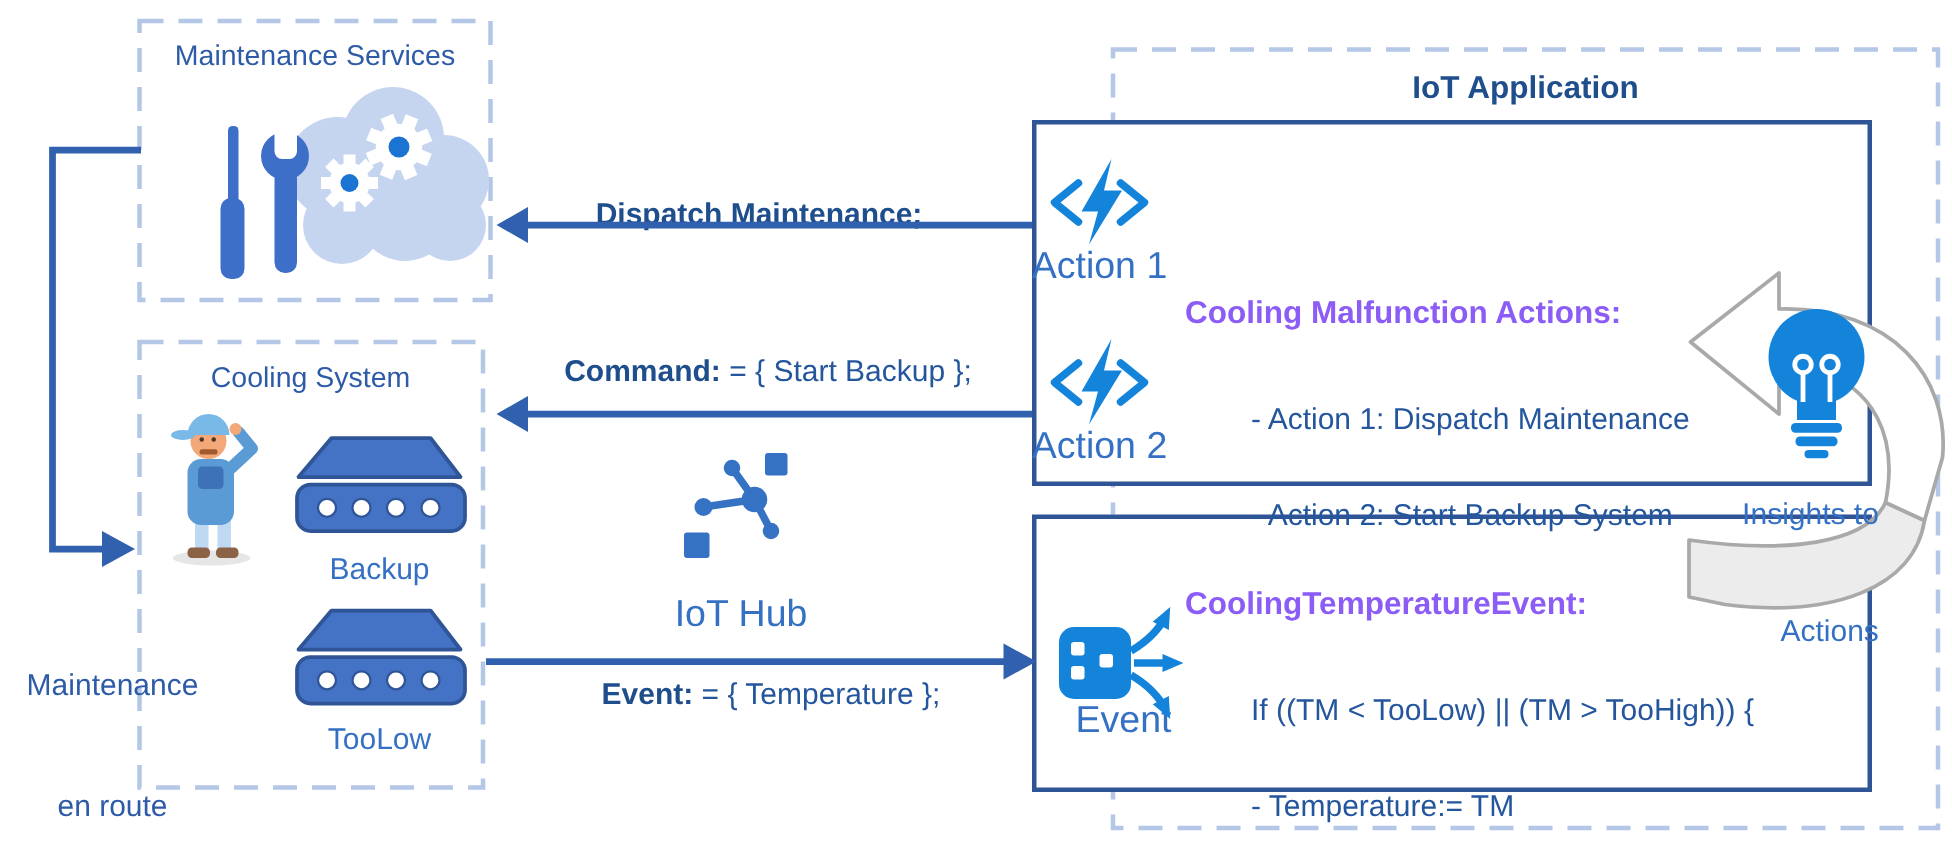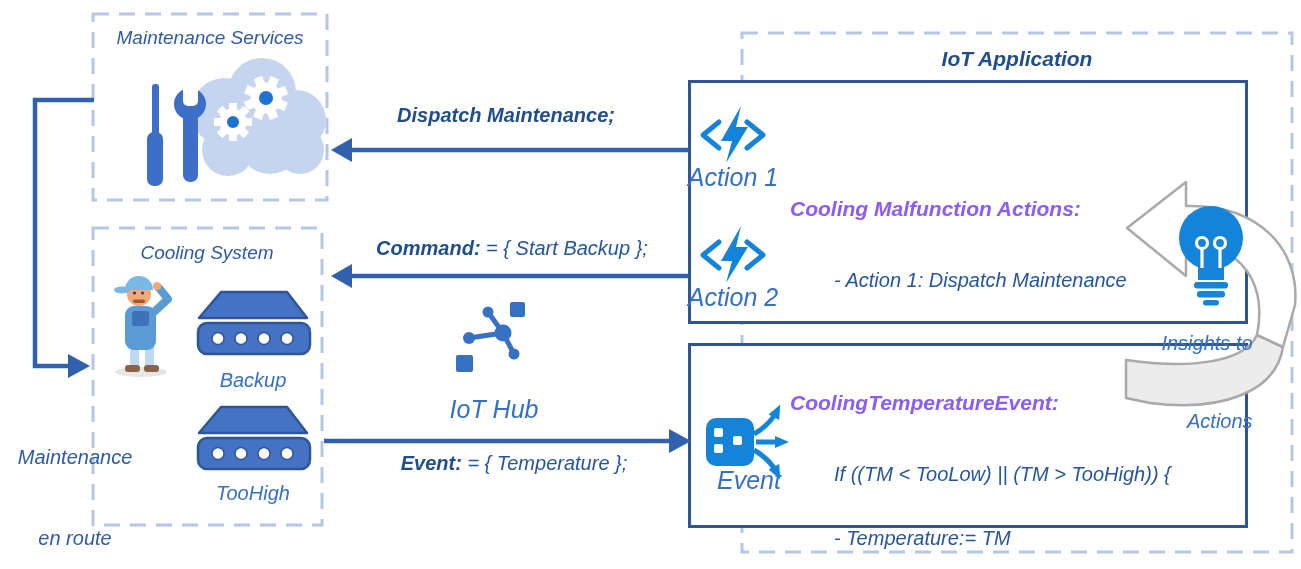--- a/index.html
+++ b/index.html
@@ -1,33 +1,33 @@
 <!DOCTYPE html>
 <html><head>
 <meta charset="utf-8">
 <style>
   html,body{margin:0;padding:0;background:#ffffff;}
   #stage{position:relative;width:1301px;height:569px;overflow:hidden;background:#fff;
-         font-family:"Liberation Sans",sans-serif;font-style:italic;}
+         font-family:"Liberation Sans",sans-serif;}
   .layer{position:absolute;left:0;top:0;width:1301px;height:569px;}
   #bg{z-index:0;}
   #fg{z-index:3;pointer-events:none;}
   .solid-box{position:absolute;background:#fff;border:3px solid #2F5597;box-sizing:border-box;z-index:1;}
   #actions-box{left:688px;top:80px;width:560px;height:244px;}
   #event-box{left:688px;top:343px;width:560px;height:185px;}
   .txt{position:absolute;z-index:2;white-space:pre;}
   .top-txt{z-index:4;}
   .center{transform:translateX(-50%);text-align:center;}
   .box-title{font-size:19px;color:#2E5BA8;}
   .lbl{font-size:25px;color:#3470C4;}
   .app-title{font-size:21px;font-weight:bold;color:#1F4E8C;}
   .heading{font-size:21px;font-weight:bold;color:#8b5cf6;line-height:26px;margin-bottom:8px;}
   .codeline{font-size:20px;color:#24569D;line-height:28px;margin-left:44px;}
   .arrow-label{font-size:20px;color:#24569D;}
-  .b{font-weight:bold;color:#1F4E8C;}
+  .b{font-weight:bold;color:#1F4E8C;margin-top:28px;}
   .two-line{line-height:26px;}
   .route{font-size:20px;color:#2E5BA8;line-height:27px;}
 </style>
 </head>
 <body>
 
 <div id="stage">
 
   <svg id="bg" class="layer" viewBox="0 0 1301 569">
 
@@ -129,40 +129,41 @@
       <circle cx="514" cy="354" r="5.5"></circle>
     </g>
   </svg>
 
   <div class="solid-box" id="actions-box"></div>
   <div class="solid-box" id="event-box"></div>
 
   <div class="txt center box-title" style="left:210px;top:27px;">Maintenance Services</div>
   <div class="txt center box-title" style="left:207px;top:242px;">Cooling System</div>
   <div class="txt center lbl" style="left:253px;top:369px;font-size:20px;">Backup</div>
-  <div class="txt center lbl" style="left:253px;top:482px;font-size:20px;">TooHigh</div>
+  <div class="txt center lbl" style="left:253px;top:482px;font-size:20px;">TooLow</div>
 
   <div class="txt center route" style="left:75px;top:390px;">
     <div>Maintenance</div>
     <div>en route</div>
   </div>
 
   <div class="txt center lbl" style="left:494px;top:395px;">IoT Hub</div>
 
   <div class="txt center app-title" style="left:1017px;top:47px;">IoT Application</div>
 
   <div class="txt center arrow-label b" style="left:506px;top:104px;">Dispatch Maintenance;</div>
   <div class="txt center arrow-label" style="left:512px;top:237px;"><span class="b">Command:</span><span> = { Start Backup };</span></div>
   <div class="txt center arrow-label" style="left:514px;top:452px;"><span class="b">Event:</span><span> = { Temperature };</span></div>
 
   <div class="txt center lbl" style="left:733px;top:163px;">Action 1</div>
   <div class="txt center lbl" style="left:733px;top:283px;">Action 2</div>
   <div class="txt" style="left:790px;top:160px;">
     <div class="heading">Cooling Malfunction Actions:</div>
     <div class="codeline">- Action 1: Dispatch Maintenance</div>
+    <div class="codeline">- Action 2: Start Backup System</div>
   </div>
 
   <div class="txt center lbl" style="left:749px;top:466px;text-align:right;">Event</div>
   <div class="txt" style="left:790px;top:354px;">
     <div class="heading">CoolingTemperatureEvent:</div>
     <div class="codeline">If ((TM &lt; TooLow) || (TM &gt; TooHigh)) {</div>
     <div class="codeline">- Temperature:= TM</div>
     
     
   </div>

